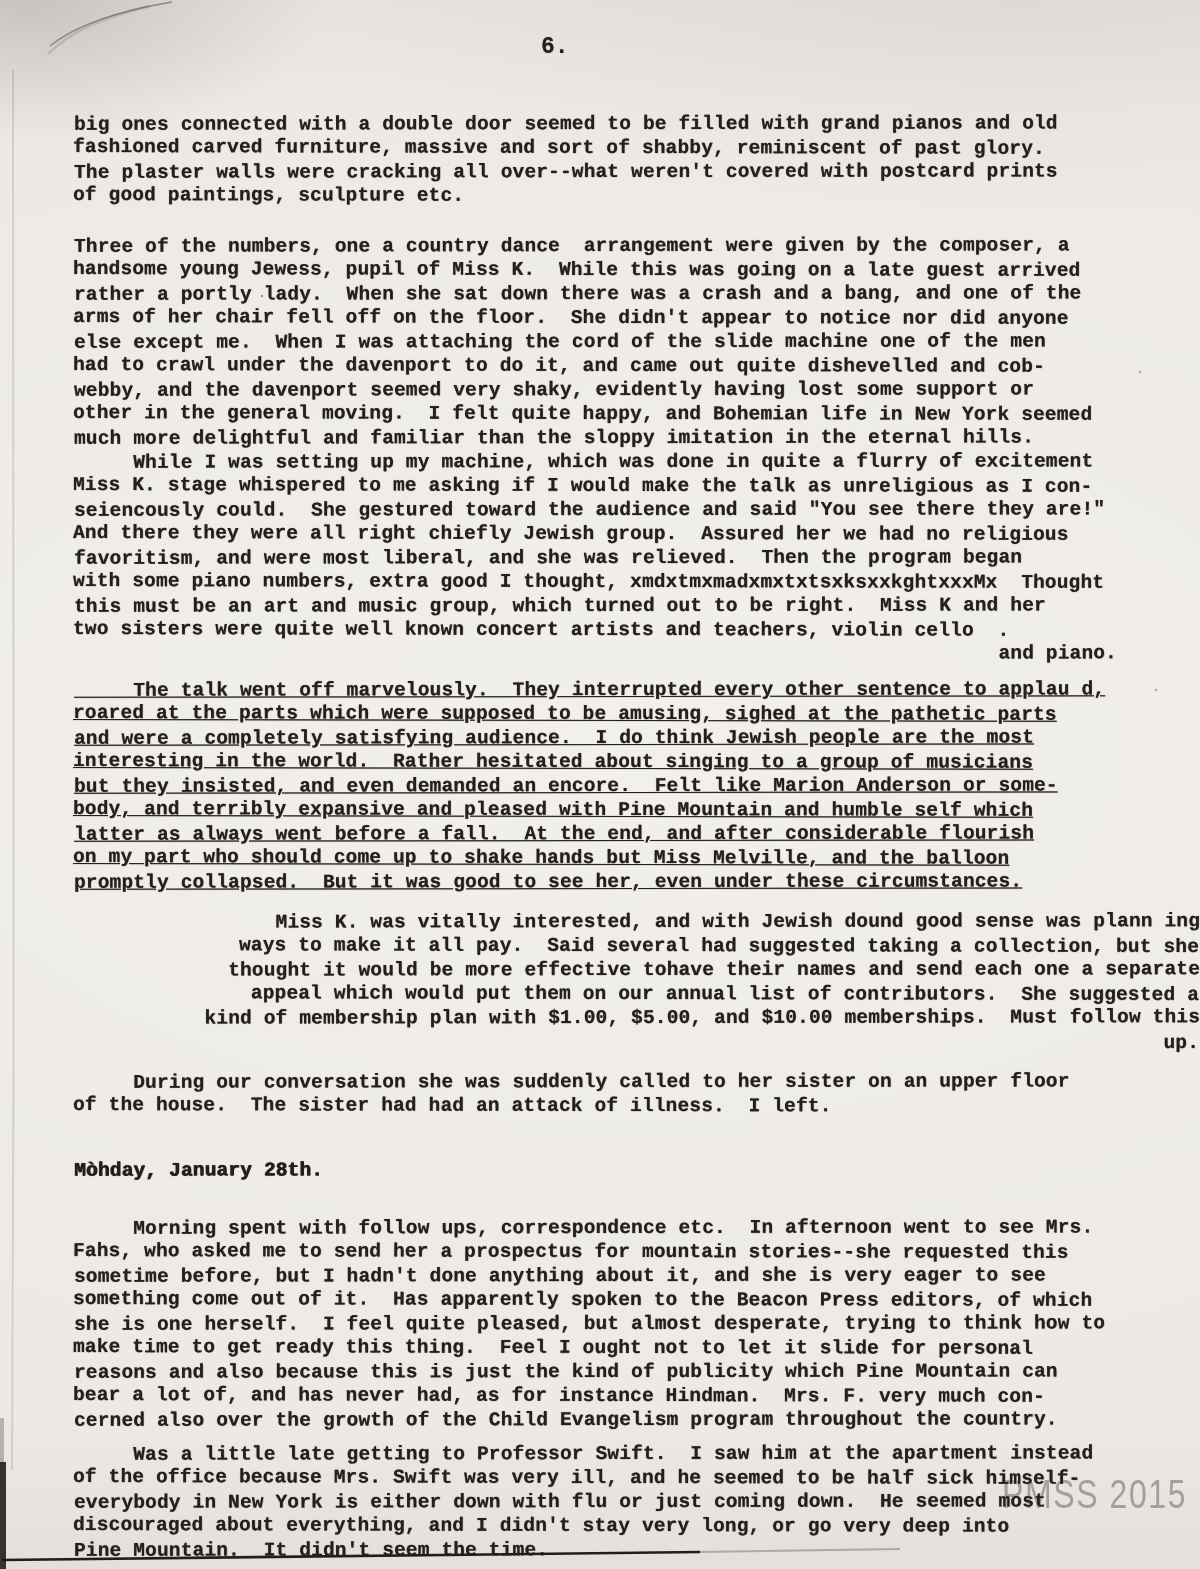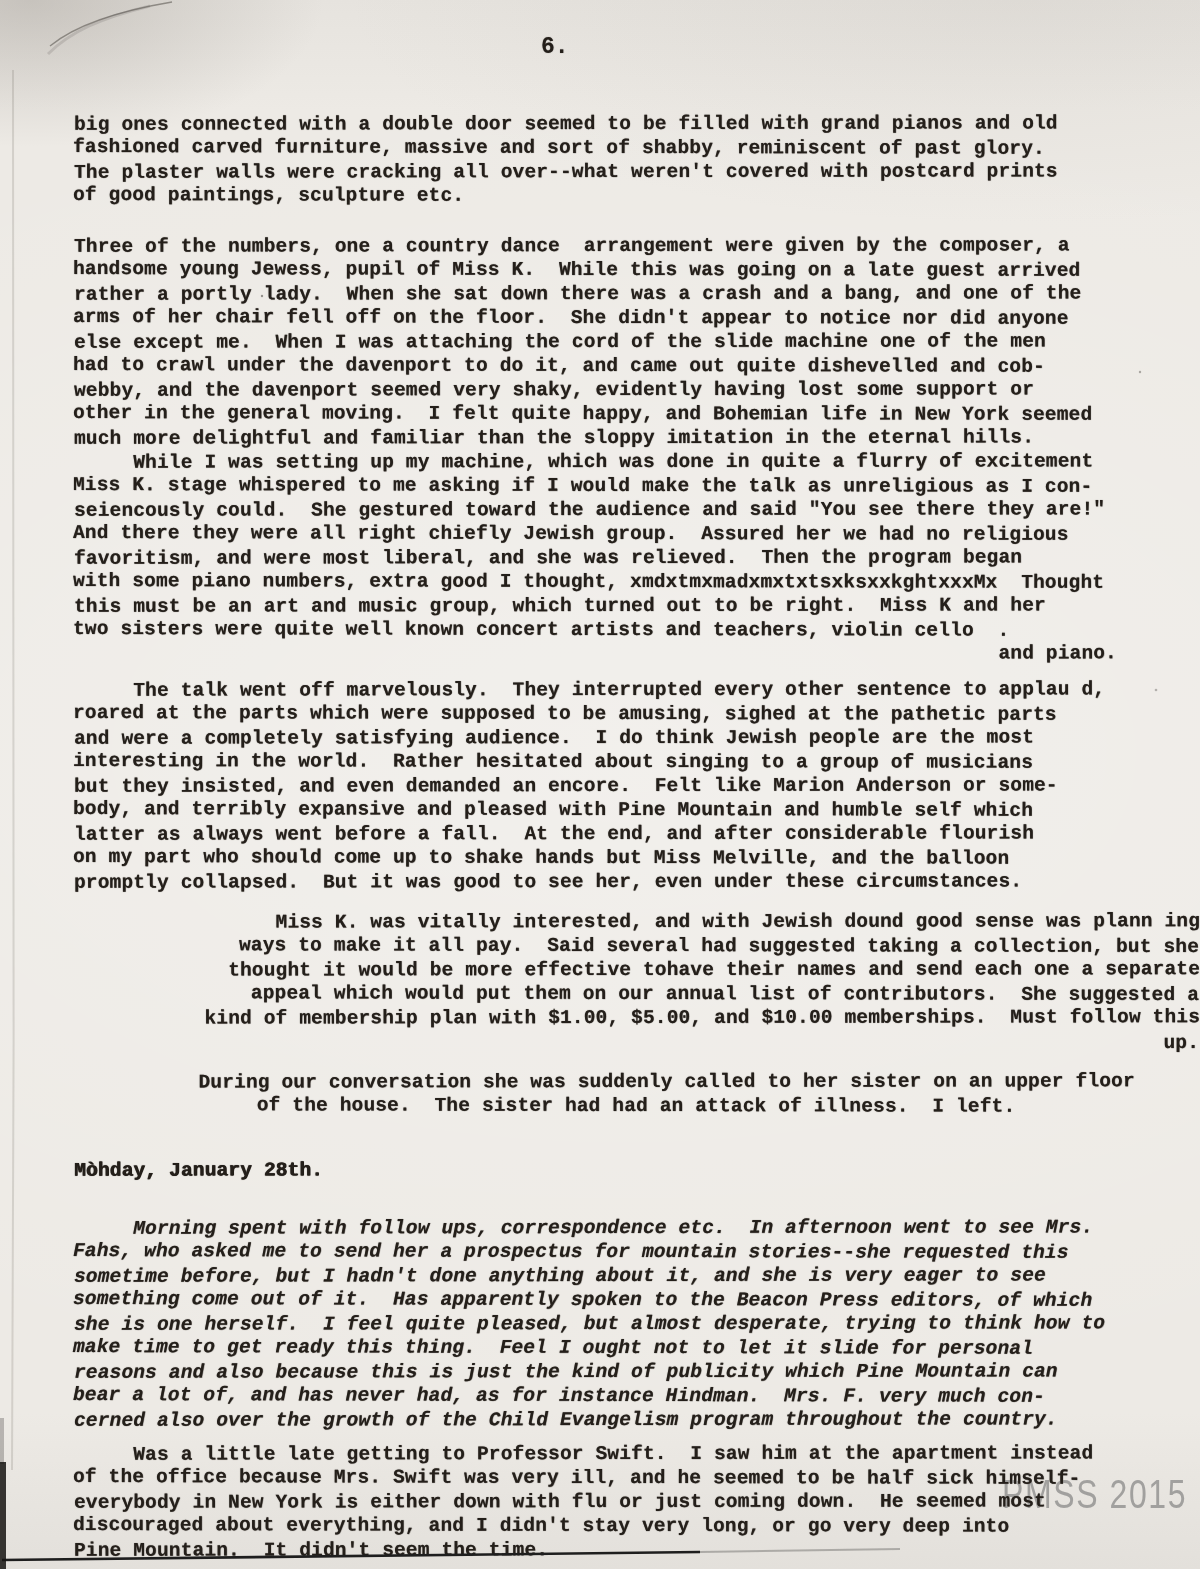--- a/index.html
+++ b/index.html
@@ -23,25 +23,25 @@
     font-size:23px;font-weight:700;color:#241f1a;
     text-shadow:0 0 1px rgba(36,31,26,.6);
   }
   .text-body{
     position:absolute;left:0;top:0;width:1200px;
     padding:112px 0 0 74px;box-sizing:border-box;
     color:#241f1a;
   }
   .block{margin:0;}
   .block:nth-child(2){padding-top:26px;}
-  .block:nth-child(4){padding-top:12px;}
+  .block:nth-child(4){padding-top:12px;text-decoration:underline;}
   .block:nth-child(5){padding-top:16px;text-align:right;}
-  .block:nth-child(6){padding-top:16px;text-align:center;}
+  .block:nth-child(6){padding-top:16px;}
   .block:nth-child(7){padding-top:40px;}
-  .block:nth-child(8){padding-top:34px;font-style:italic;}
+  .block:nth-child(8){padding-top:34px;}
   .block:nth-child(9){padding-top:10px;}
   .line{
     height:24px;line-height:24px;
     font-size:19.5px;font-weight:700;letter-spacing:.15px;
     white-space:pre;
     text-shadow:0 0 1px rgba(36,31,26,.55), .4px .3px 0 rgba(36,31,26,.3);
   }
   .line:nth-child(even){transform:rotate(.1deg) translateX(-1px);}
   .line:nth-child(odd){transform:rotate(-.08deg);}
   .day-heading .line{

